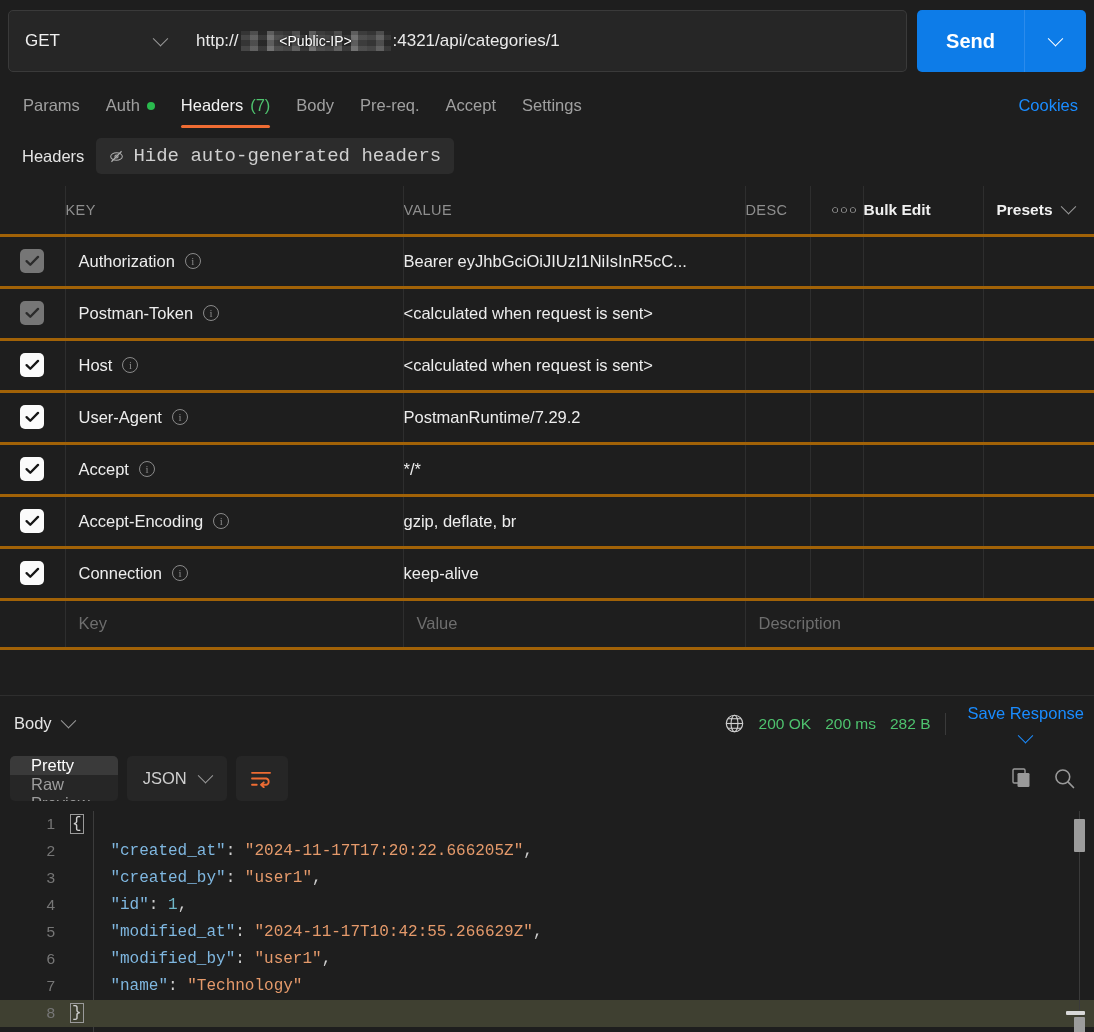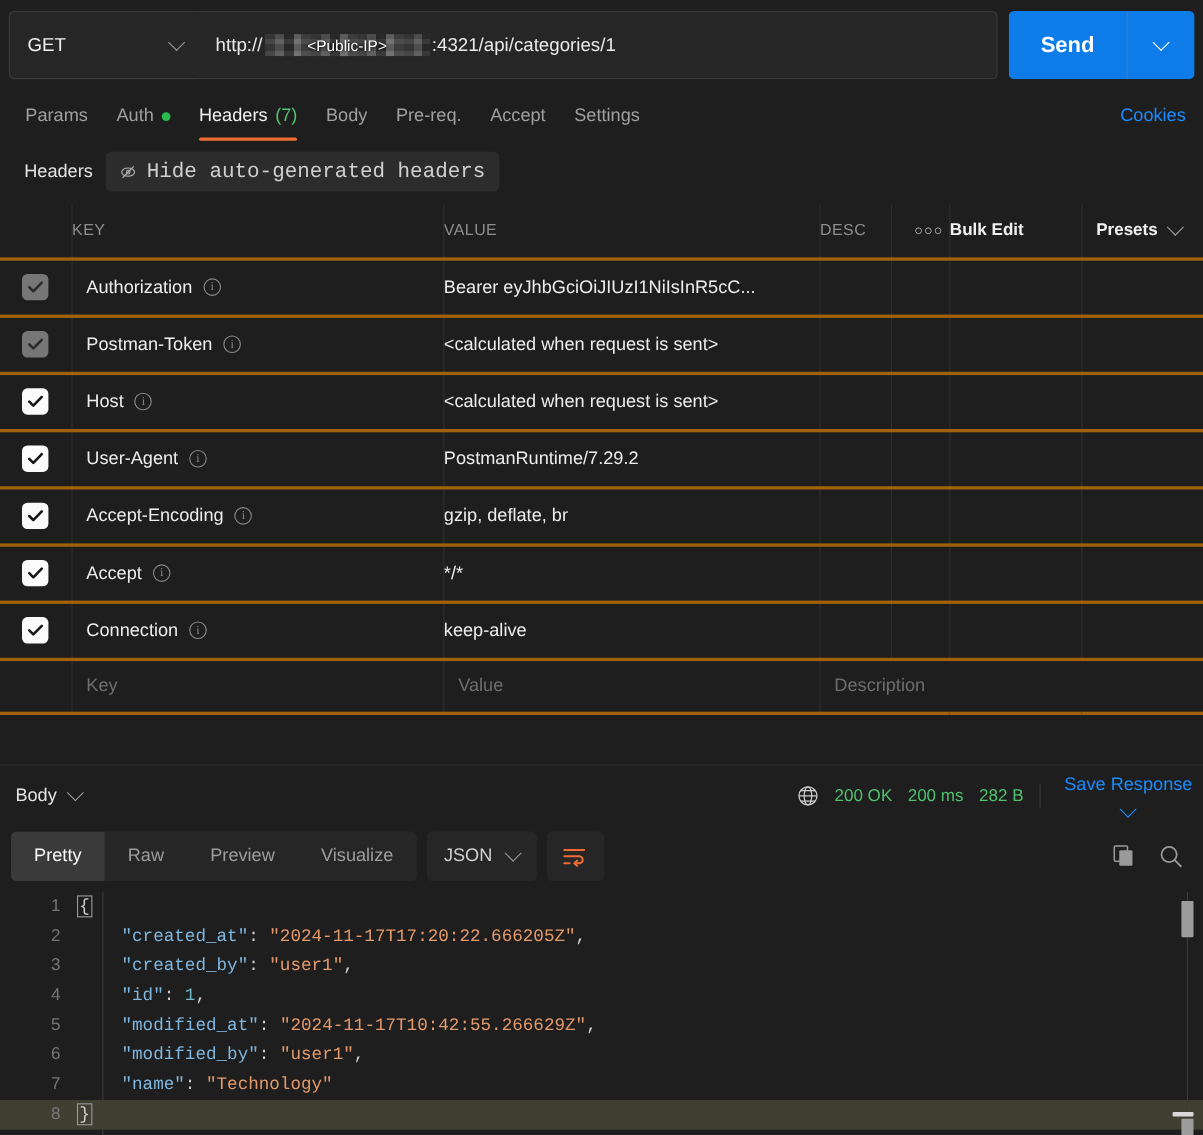--- a/index.html
+++ b/index.html
@@ -215,21 +215,21 @@
   }
   .save-resp .chev { border-color: #1a8cff; }
   .vsep { width: 1px; height: 22px; background: #3a3a3a; }
 
   .resp-tabs {
     display: flex; align-items: center; gap: 9px;
     padding: 4px 10px 10px 10px;
   }
   .seg {
     display: flex; background: #262626; border-radius: 5px; overflow: hidden;
-    height: 45px; align-items: stretch;
+    height: 45px; align-items: stretch; flex-direction: column;
   }
   .seg-item {
     display: flex; align-items: center; padding: 0 21px;
     color: #9d9d9d; font-size: 16.5px; cursor: pointer;
   }
   .seg-item.active { background: #3a3a3a; color: #fbfbfb; }
   .fmt-select {
     display: flex; align-items: center; gap: 13px;
     background: #262626; border-radius: 5px;
     height: 45px; padding: 0 16px; cursor: pointer;
@@ -462,47 +462,47 @@
         <div class="cb-wrap">
             <div class="cb on">
           <svg width="15" height="12" viewBox="0 0 15 12">
                 <path d="M1.6 6.1 L5.3 9.8 L13 1.9" fill="none" stroke-width="2.3" stroke-linecap="round" stroke-linejoin="round"></path>
               </svg>
         </div>
           </div>
       </td>
       <td class="col-key">
         <div class="keycell">
-          <span>Accept-Encoding</span>
+          <span>Accept</span>
           <span class="info-i">i</span>
         </div>
       </td>
-      <td class="col-val valcell">gzip, deflate, br</td>
+      <td class="col-val valcell">*/*</td>
       <td class="col-desc"></td>
       <td class="col-dots"></td>
       <td class="col-bulk"></td>
       <td></td>
     </tr>
     <tr>
       <td class="col-chk">
         <div class="cb-wrap">
             <div class="cb on">
           <svg width="15" height="12" viewBox="0 0 15 12">
                 <path d="M1.6 6.1 L5.3 9.8 L13 1.9" fill="none" stroke-width="2.3" stroke-linecap="round" stroke-linejoin="round"></path>
               </svg>
         </div>
           </div>
       </td>
       <td class="col-key">
         <div class="keycell">
-          <span>Accept</span>
+          <span>Accept-Encoding</span>
           <span class="info-i">i</span>
         </div>
       </td>
-      <td class="col-val valcell">*/*</td>
+      <td class="col-val valcell">gzip, deflate, br</td>
       <td class="col-desc"></td>
       <td class="col-dots"></td>
       <td class="col-bulk"></td>
       <td></td>
     </tr>
     <tr>
       <td class="col-chk">
         <div class="cb-wrap">
             <div class="cb on">
           <svg width="15" height="12" viewBox="0 0 15 12">

